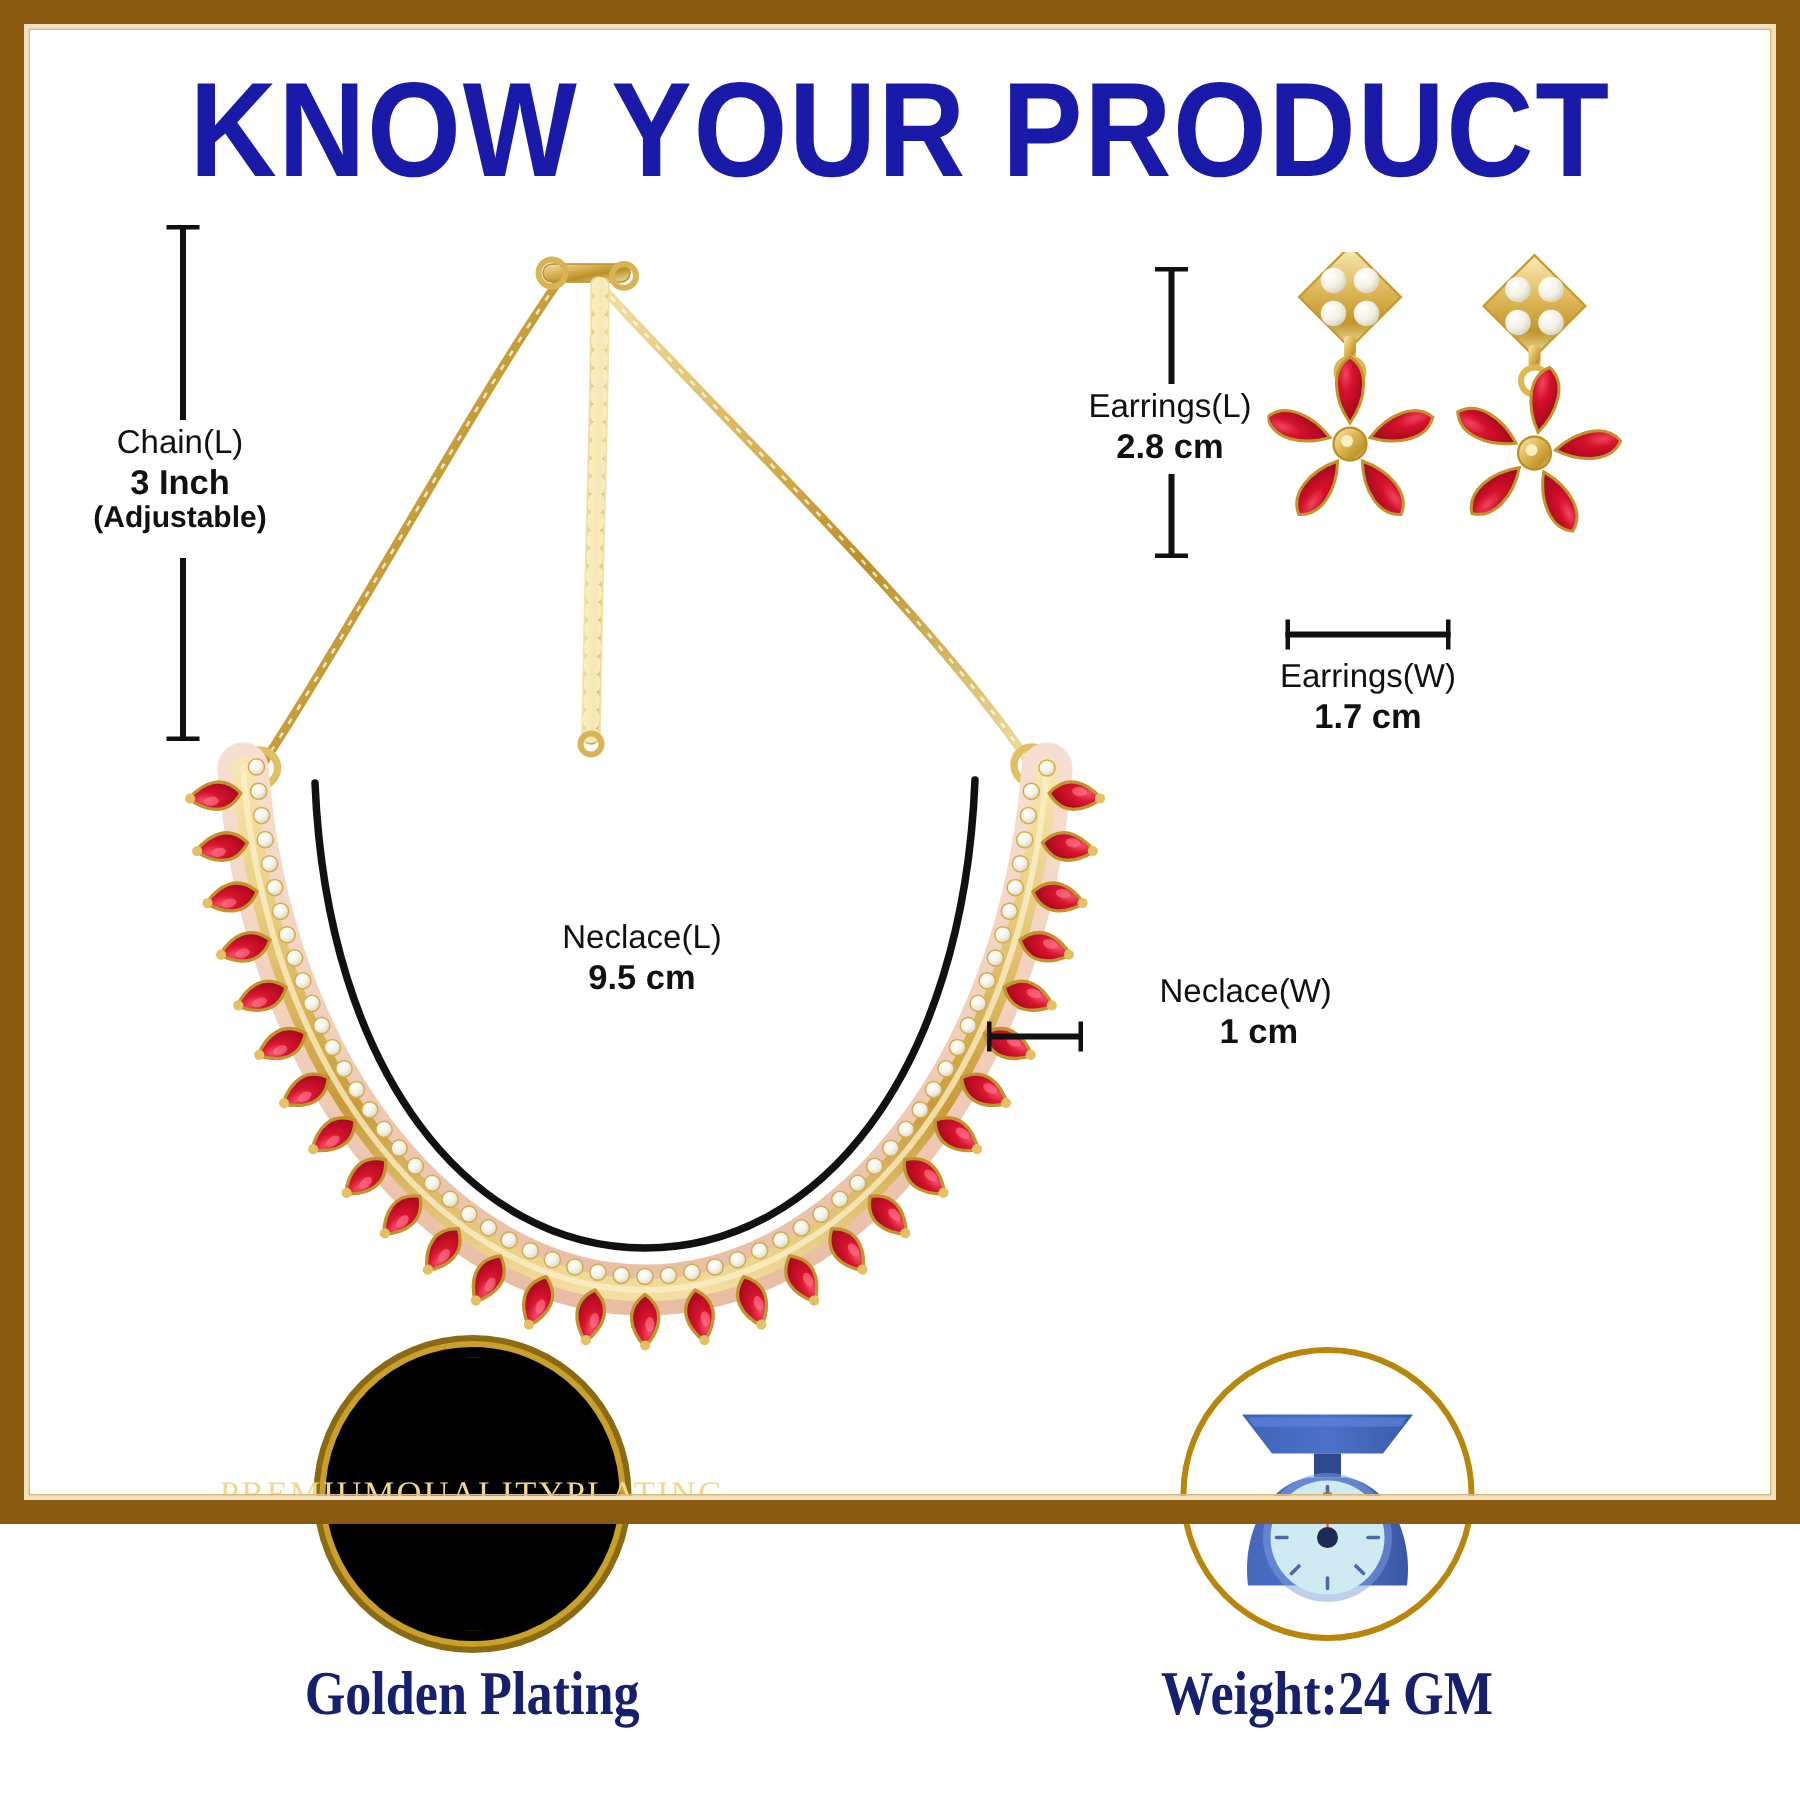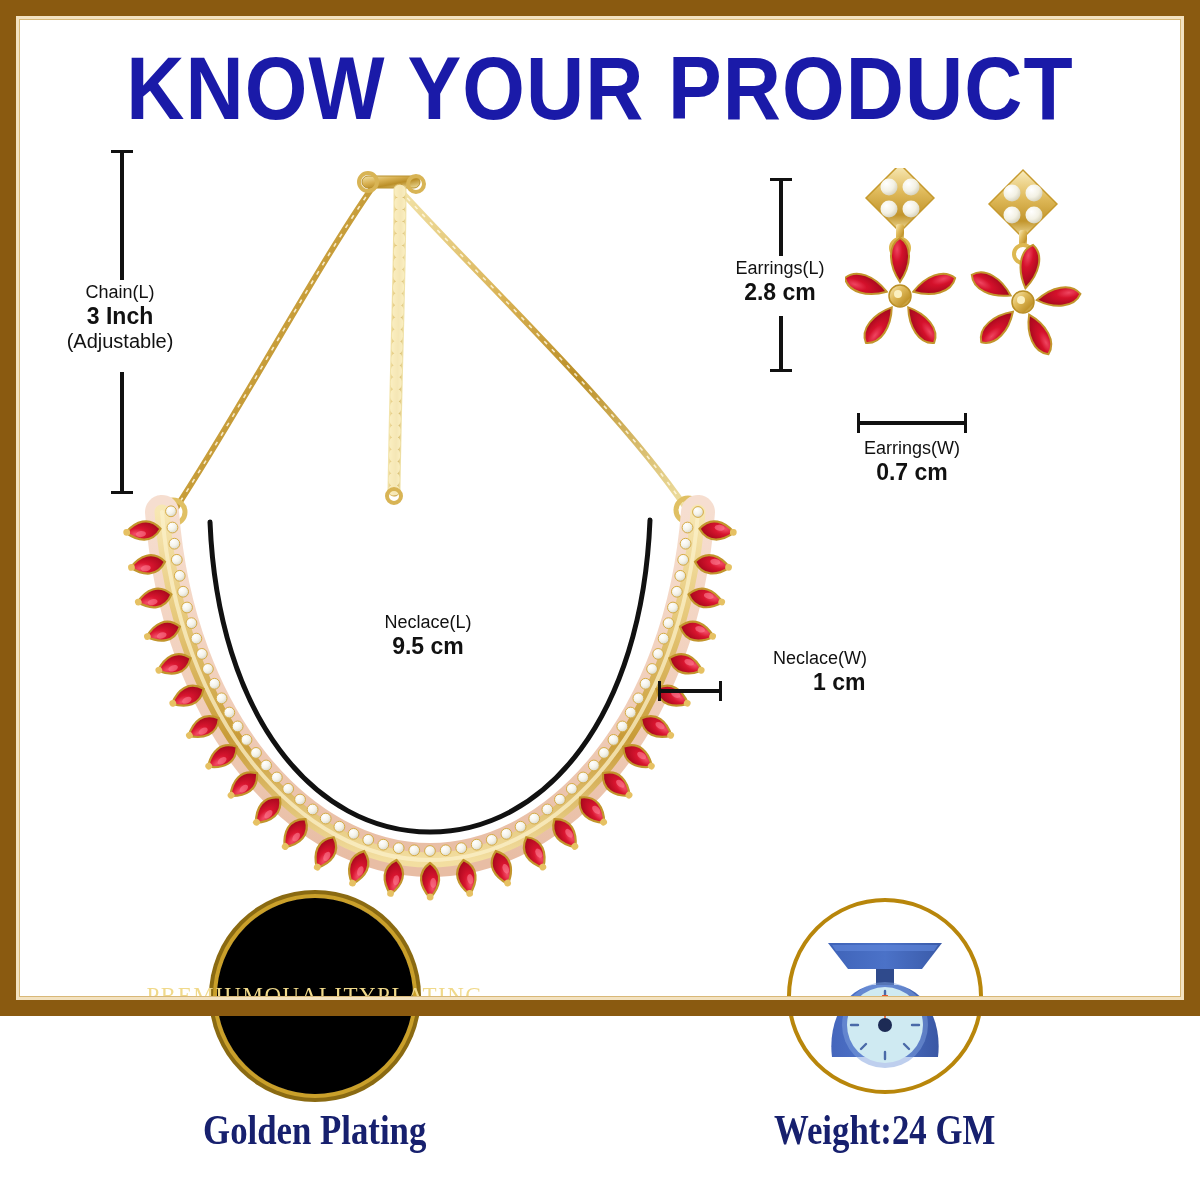--- a/index.html
+++ b/index.html
@@ -58,23 +58,23 @@
   
   .ann{
     position:absolute;
     text-align:center;
     color:#111;
     font-family:"Liberation Sans", sans-serif;
     line-height:1.16;
     white-space:nowrap;
     z-index:25;
   }
-  .ann .lab{font-size:18px;font-weight:400;display:block;}
+  .ann .lab{font-size:22px;font-weight:400;display:block;}
   .ann .val{font-size:23px;font-weight:700;display:block;}
-  .ann .sub{font-size:20px;font-weight:400;display:block;}
+  .ann .sub{font-size:20px;font-weight:700;display:block;}
 
   
   .vrule{position:absolute;width:4px;background:#111;z-index:24;}
   .vcap{position:absolute;height:3px;width:22px;background:#111;z-index:24;}
   .hrule{position:absolute;height:4px;background:#111;z-index:24;}
   .hcap{position:absolute;width:3px;height:20px;background:#111;z-index:24;}
 
   
   .art{position:absolute;z-index:10;}
 
@@ -170,21 +170,21 @@
     <span class="val">2.8 cm</span>
   </div>
   <div class="vrule" style="left:779px;top:316px;height:56px;"></div>
   <div class="vcap" style="left:770px;top:369px;"></div>
 
   <div class="hcap" style="left:857px;top:413px;"></div>
   <div class="hrule" style="left:857px;top:421px;width:110px;"></div>
   <div class="hcap" style="left:964px;top:413px;"></div>
   <div class="ann" style="left:832px;top:438px;width:160px;">
     <span class="lab">Earrings(W)</span>
-    <span class="val">0.7 cm</span>
+    <span class="val">1.7 cm</span>
   </div>
 
   <div class="ann" style="left:338px;top:612px;width:180px;">
     <span class="lab">Neclace(L)</span>
     <span class="val">9.5 cm</span>
   </div>
 
   <div class="hcap" style="left:658px;top:681px;"></div>
   <div class="hrule" style="left:658px;top:689px;width:64px;"></div>
   <div class="hcap" style="left:719px;top:681px;"></div>

